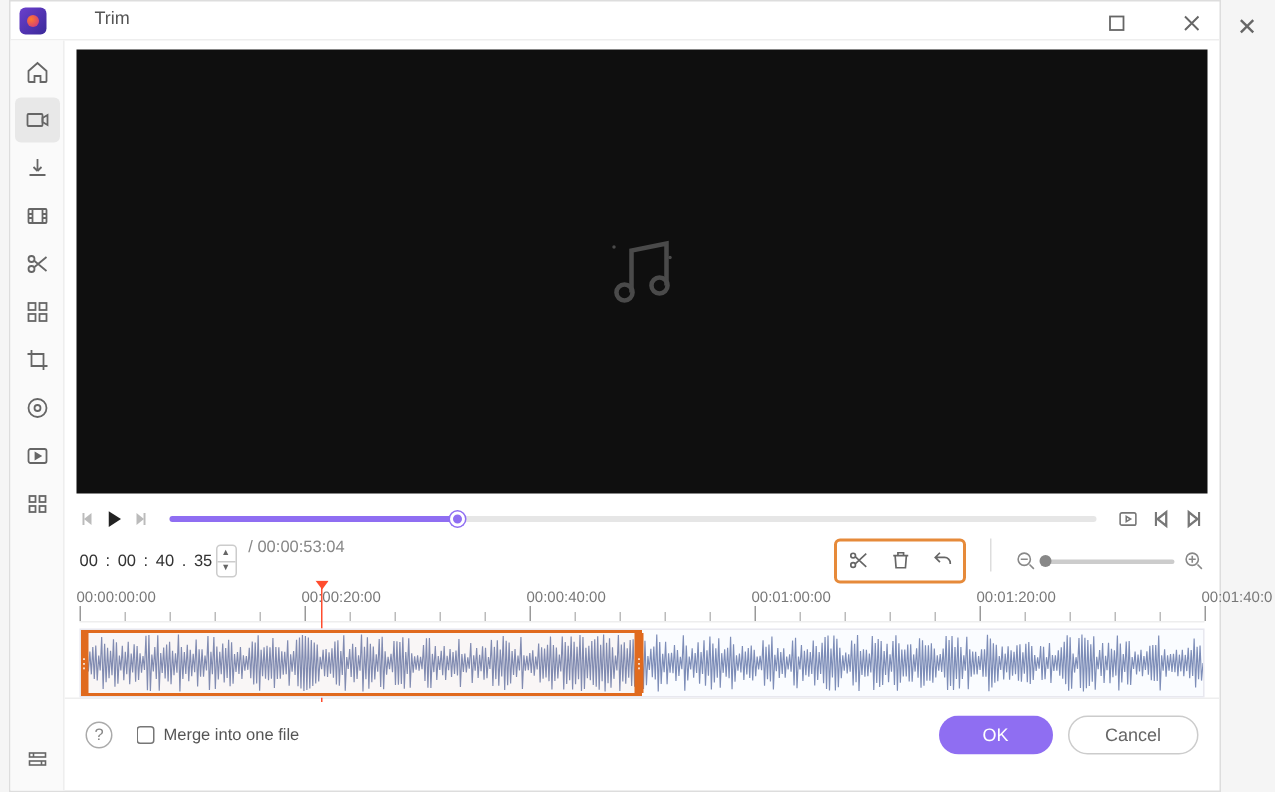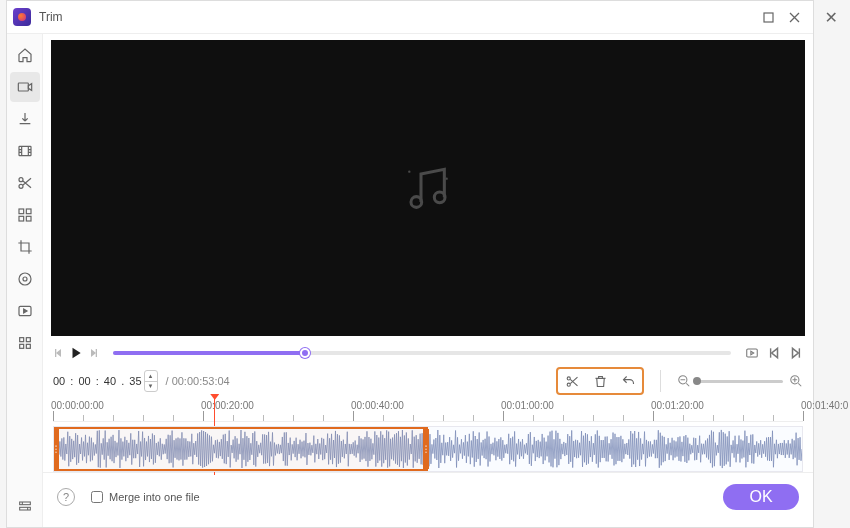--- a/index.html
+++ b/index.html
@@ -1,19 +1,19 @@
 <!DOCTYPE html>
 <html><head>
 <meta charset="utf-8">
 <style>
 * { box-sizing: border-box; margin: 0; padding: 0; }
 body { font-family: -apple-system, "Segoe UI", Arial, sans-serif; font-size: 12px; color: #333; background: #f5f5f5; width: 850px; height: 528px; overflow: hidden; position: relative; }
 .outer-close { position: absolute; top: 8px; right: 12px; font-size: 16px; color: #666; cursor: pointer; }
 .window { position: absolute; left: 6px; top: 0; width: 808px; height: 528px; background: #fff; border: 1px solid #ddd; display: flex; flex-direction: column; }
-.titlebar { height: 26px; display: flex; align-items: center; padding: 16px 6px; border-bottom: 1px solid #eee; }
+.titlebar { height: 26px; display: flex; align-items: flex-start; padding: 4px 6px; border-bottom: 1px solid #eee; gap: 24px; }
 .app-icon { width: 18px; height: 18px; border-radius: 4px; background: linear-gradient(135deg,#6b3fcc,#3b2a9a); display: flex; align-items: center; justify-content: center; }
 .app-icon::after { content:""; width:8px; height:8px; border-radius:50%; background: radial-gradient(circle at 35% 35%, #ff7a2e, #c72e8b); }
 .title-text { margin-left: 8px; font-size: 12px; color: #555; }
 .titlebar-spacer { flex: 1; }
 .win-btn { width: 26px; height: 20px; display: flex; align-items: center; justify-content: center; color: #666; cursor: pointer; font-size: 12px; }
 .body-row { flex: 1; display: flex; min-height: 0; }
 .sidebar { width: 36px; background: #fafafa; border-right: 1px solid #eee; display: flex; flex-direction: column; align-items: center; padding-top: 6px; gap: 2px; position: relative; }
 .sb-item { width: 30px; height: 30px; display: flex; align-items: center; justify-content: center; color: #666; cursor: pointer; border-radius: 4px; }
 .sb-item.active { background: #e8e8e8; }
 .sb-bottom { position: absolute; bottom: 6px; width: 30px; height: 30px; display:flex; align-items:center; justify-content:center; color:#666; }
@@ -22,21 +22,21 @@
 .music-icon { color: #4a4a4a; }
 .controls-row { height: 26px; display: flex; align-items: center; padding: 0 10px; gap: 8px; }
 .play-btns { display: flex; gap: 4px; align-items: center; }
 .tri-btn { color: #888; cursor: pointer; display:flex; }
 .play { color: #222; }
 .progress { flex: 1; height: 4px; background: #e6e6e6; border-radius: 2px; position: relative; margin: 0 6px; }
 .progress-fill { position:absolute; left:0; top:0; height:100%; width:31%; background:#8f6ef2; border-radius:2px; }
 .progress-thumb { position:absolute; left:31%; top:50%; width:10px; height:10px; background:#8f6ef2; border:2px solid #fff; border-radius:50%; transform:translate(-50%,-50%); box-shadow:0 0 0 1px #8f6ef2; }
 .end-btns { display:flex; gap:8px; color:#777; }
 .end-btn { cursor:pointer; display:flex; }
-.time-row { height: 30px; display:flex; align-items:center; padding: 0 10px; gap:8px; }
+.time-row { height: 30px; display:flex; padding: 0 10px; gap:8px; }
 .time-input { display:flex; align-items:center; gap:2px; font-size:11px; color:#333; }
 .stepper { width:14px; height:22px; border:1px solid #ccc; border-radius:3px; display:flex; flex-direction:column; }
 .stepper div { flex:1; display:flex; align-items:center; justify-content:center; font-size:6px; color:#666; cursor:pointer; }
 .stepper div:first-child { border-bottom:1px solid #ccc; }
 .total-time { color:#888; font-size:11px; }
 .time-row-spacer { flex:1; }
 .tool-group { display:flex; border:2px solid #e68a3a; border-radius:4px; padding:2px 4px; gap:8px; }
 .tool-btn { width:20px; height:20px; display:flex; align-items:center; justify-content:center; color:#666; cursor:pointer; }
 .divider { width:1px; height:22px; background:#ddd; margin:0 8px; }
 .zoom-group { display:flex; align-items:center; gap:6px; color:#888; }
@@ -57,21 +57,21 @@
 .sel-handle { position:absolute; top:0; bottom:0; width:6px; background:#e06a1e; display:flex; align-items:center; justify-content:center; cursor:ew-resize; }
 .sel-handle.left { left:-3px; }
 .sel-handle.right { right:-3px; }
 .sel-handle::after { content:"⋮"; color:#fff; font-size:9px; }
 .footer { height: 48px; border-top:1px solid #eee; display:flex; align-items:center; padding:0 14px; gap:10px; }
 .help { width:18px; height:18px; border:1px solid #aaa; border-radius:50%; display:flex; align-items:center; justify-content:center; color:#888; font-size:11px; cursor:pointer; }
 .check { display:flex; align-items:center; gap:6px; margin-left:6px; }
 .check input { width:12px; height:12px; }
 .check label { font-size:11px; color:#555; }
 .footer-spacer { flex:1; }
-.btn { height:26px; padding:0 24px; min-width:76px; border-radius:14px; font-size:16px; cursor:pointer; border:1px solid transparent; display:flex; align-items:center; justify-content:center; }
+.btn { height:26px; padding:0 24px; min-width:76px; border-radius:14px; font-size:12px; cursor:pointer; border:1px solid transparent; display:flex; align-items:center; justify-content:center; }
 .btn-primary { background:#8f6ef2; color:#fff; }
 .btn-secondary { background:#fff; color:#666; border-color:#ccc; }
 svg { display:block; }
 </style>
 </head>
 <body>
 
 <div class="outer-close">✕</div>
 
 <div class="window">
@@ -376,16 +376,17 @@
       </div>
 
       <div class="footer">
         <div class="help">?</div>
         <div class="check">
           <input type="checkbox" id="merge" style="">
           <label for="merge">Merge into one file</label>
         </div>
         <div class="footer-spacer"></div>
         <div class="btn btn-primary">OK</div>
+        <div class="btn btn-secondary">Cancel</div>
       </div>
     </div>
   </div>
 </div>
 
 </body></html>

